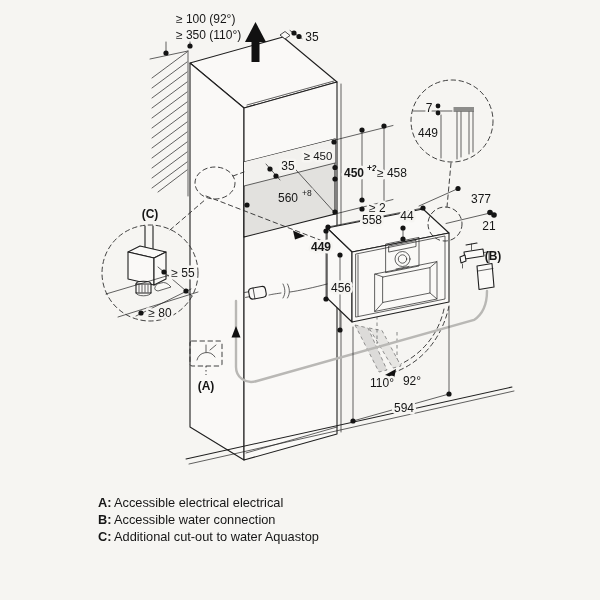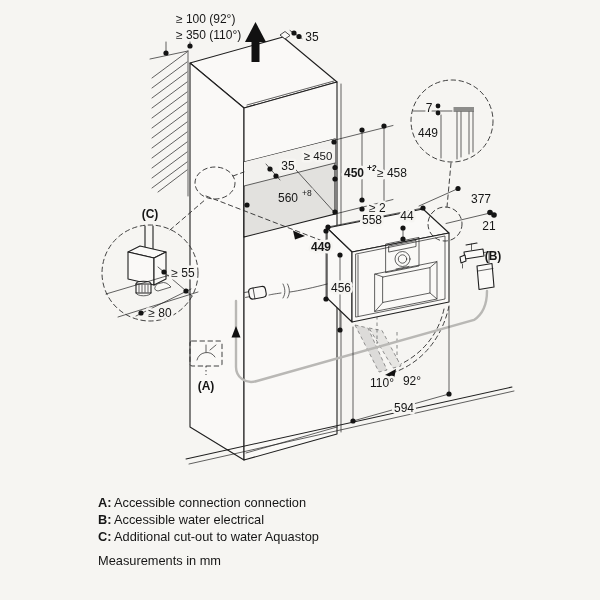--- a/index.html
+++ b/index.html
@@ -231,25 +231,24 @@
       <rect x="249" y="287" width="17" height="11" rx="3.5" class="face"></rect>
       <path class="tn" d="M254,287 L254,298 M245,290 L249,290 M245,295 L249,295"></path>
     </g>
   </g>
 
 </svg>
 
   <div class="legend">
     <div class="row">
       <span class="key">A:</span>
-      <span>Accessible connection connection</span>
+      <span>Accessible electrical electrical</span>
     </div>
     <div class="row">
       <span class="key">B:</span>
-      <span>Accessible water electrical</span>
+      <span>Accessible water connection</span>
     </div>
     <div class="row">
       <span class="key">C:</span>
       <span>Additional cut-out to water Aquastop</span>
     </div>
   </div>
-  <div class="footer">Measurements in mm</div>
 </div>
 
 </body></html>

